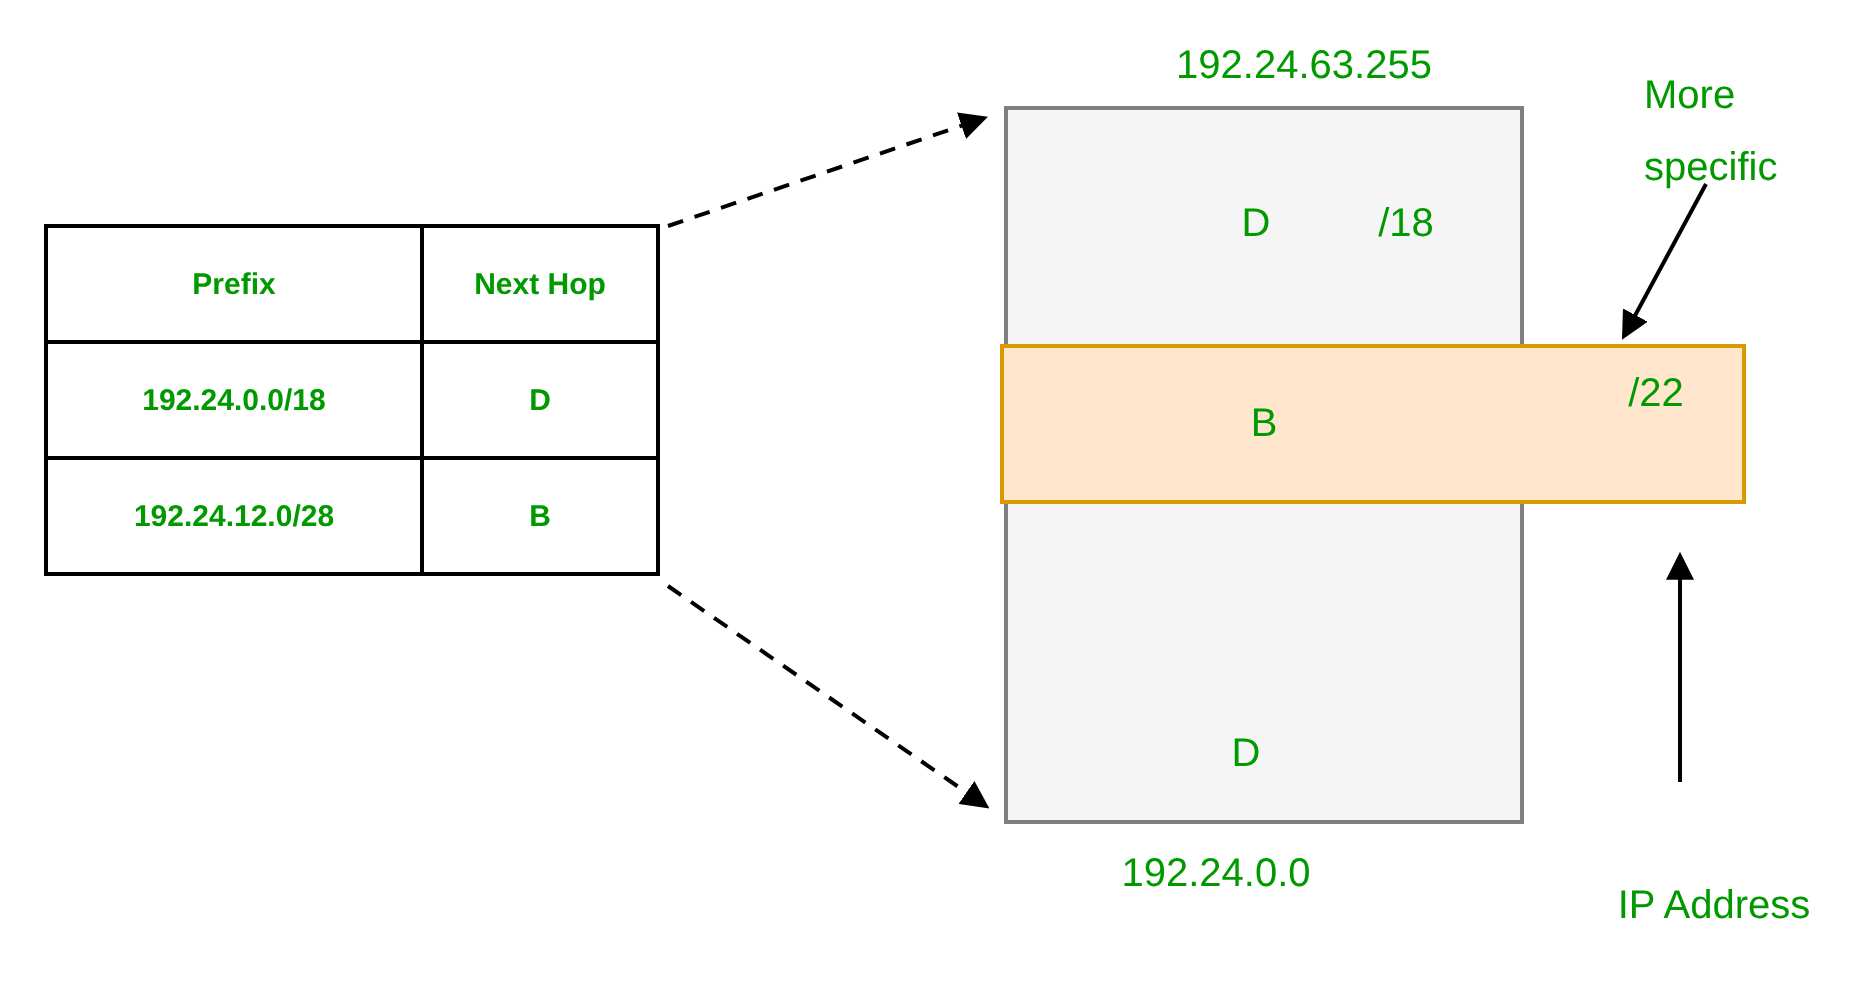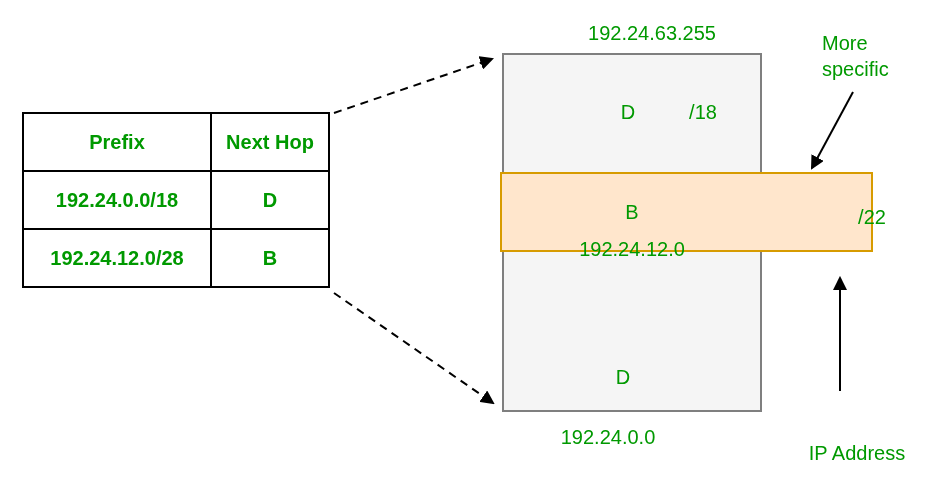--- a/index.html
+++ b/index.html
@@ -24,21 +24,21 @@
     border-collapse: collapse;
     table-layout: fixed;
   }
   .routing-table th,
   .routing-table td {
     border: 2px solid #000000;
     text-align: center;
     vertical-align: middle;
     height: 56px;
     color: #009900;
-    font-size: 20px;
+    font-size: 15px;
     padding: 0;
   }
   .routing-table th { font-weight: bold; }
   .routing-table td { font-weight: bold; }
   .col-prefix  { width: 186px; }
   .col-nexthop { width: 116px; margin-top: 24px; }
 
   
   .address-block {
     position: absolute;
@@ -77,29 +77,29 @@
     line-height: 22px;
     white-space: nowrap;
   }
   .centered { text-align: center; }
 
   .lbl-top-address      { left: 552px; top: 22px;  width: 200px; }
   .lbl-upper-nexthop    { left: 608px; top: 101px; width: 40px; }
   .lbl-upper-prefixlen  { left: 683px; top: 101px; width: 40px; }
   .lbl-band-top         { left: 543px; top: 159px; width: 200px; }
   .lbl-band-nexthop     { left: 612px; top: 201px; width: 40px; }
-  .lbl-band-prefixlen   { left: 808px; top: 206px; width: 40px; margin-left: 44px; }
+  .lbl-band-prefixlen   { left: 808px; top: 186px; width: 40px; }
   .lbl-band-bottom      { left: 532px; top: 238px; width: 200px; }
   .lbl-lower-nexthop    { left: 603px; top: 366px; width: 40px; }
   .lbl-bottom-address   { left: 508px; top: 426px; width: 200px; }
 
   .lbl-more-specific {
     left: 822px; top: 30px; width: 86px;
     white-space: normal;
-    line-height: 26px;
+    line-height: 36px;
   }
   .lbl-ip-address { left: 782px; top: 411px; width: 150px; margin-top: 31px; }
 </style>
 </head>
 <body>
 
 <div class="canvas">
 
   <table class="routing-table">
     <thead>
@@ -140,21 +140,20 @@
 
   <div class="glabel centered lbl-upper-nexthop">D</div>
 
   <div class="glabel centered lbl-upper-prefixlen">/18</div>
 
 
   <div class="glabel centered lbl-band-nexthop">B</div>
 
   <div class="glabel centered lbl-band-prefixlen">/22</div>
 
-  <div class="glabel centered lbl-band-bottom">192.24.12.0</div>
 
   <div class="glabel centered lbl-lower-nexthop">D</div>
 
   <div class="glabel centered lbl-bottom-address">192.24.0.0</div>
 
   <div class="glabel lbl-more-specific">More specific</div>
 
   <div class="glabel centered lbl-ip-address">IP Address</div>
 
 </div>

